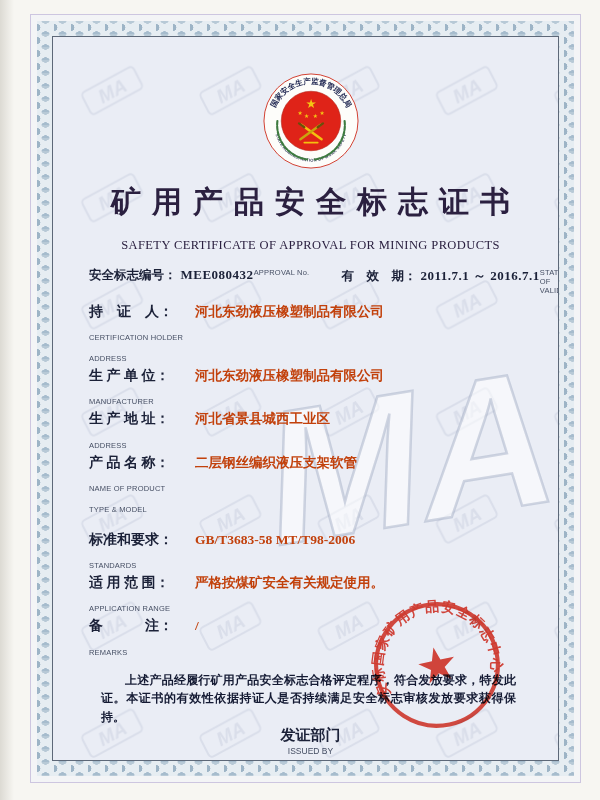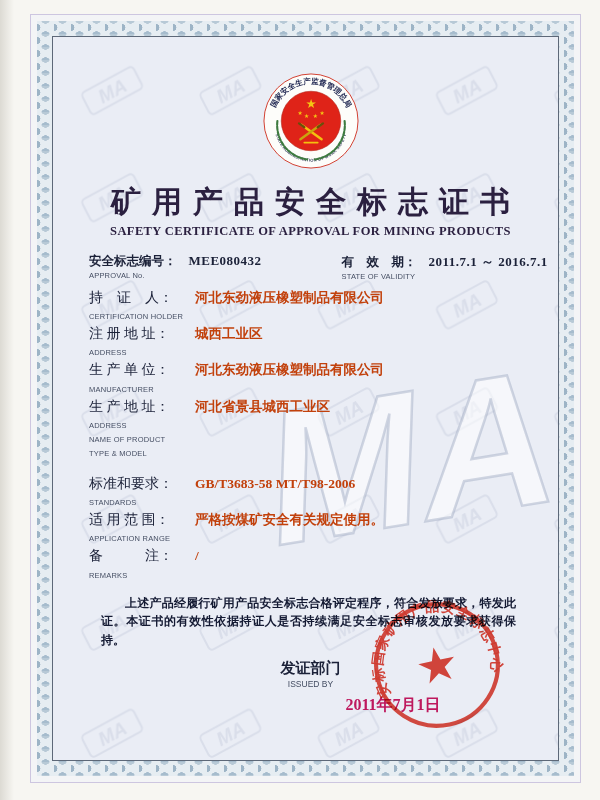--- a/index.html
+++ b/index.html
@@ -17,40 +17,40 @@
       radial-gradient(circle at 0% 50%, #9db4c6 18%, rgba(157,180,198,0) 20%);
     background-size:17px 13px;}
   .content{position:relative;width:100%;height:100%;box-sizing:border-box;
     border:1.5px solid #5d6878;background:#eaedf5;overflow:hidden;}
   .wm{position:absolute;inset:0;width:100%;height:100%;z-index:0;}
   .inner{position:relative;z-index:1;height:100%;box-sizing:border-box;
     padding:16px 26px 0 36px;color:#1b2138;}
   .emblem{display:block;margin:20px auto 0;width:96px;height:96px;}
   .title{margin:13px 0 0;text-align:center;font-size:30px;font-weight:bold;
     letter-spacing:11px;padding-left:11px;color:#2b2040;white-space:nowrap;}
-  .subtitle{margin-top:1px;text-align:center;font-size:12.5px;font-weight:bold;
+  .subtitle{margin-top:15px;text-align:center;font-size:12.5px;font-weight:normal;
     color:#2b2040;letter-spacing:0.4px;}
   .toprow{margin-top:14px;display:flex;align-items:flex-start;}
-  .topblock{display:flex;flex-direction:column;}
+  .topblock{display:flex;flex-direction:row;}
   .topblock.approval{flex:0 0 57%;}
   .topmain{display:flex;align-items:baseline;}
   .tlabel{font-size:12.5px;font-weight:bold;white-space:nowrap;}
-  .tvalue{font-size:13px;font-weight:bold;letter-spacing:0.5px;margin-left:12px;white-space:nowrap;}
+  .tvalue{font-size:13px;font-weight:bold;letter-spacing:0.5px;margin-left:4px;white-space:nowrap;}
   .ten{font-size:7.5px;color:#454e63;font-family:"Liberation Sans",sans-serif;
     letter-spacing:0.2px;margin-top:1px;}
   .field{margin-top:4px;}
   .field-main{display:flex;align-items:baseline;}
-  .flabel{flex:0 0 106px;font-size:14px;font-weight:normal;white-space:nowrap;}
+  .flabel{flex:0 0 106px;font-size:14px;font-weight:bold;white-space:nowrap;}
   .fvalue{flex:1;font-size:13.5px;font-weight:bold;color:#c2410c;line-height:1.35;}
   .fen{font-size:7.5px;color:#454e63;font-family:"Liberation Sans",sans-serif;
-    letter-spacing:0.2px;margin-top:5px;}
+    letter-spacing:0.2px;margin-top:12px;}
   .gap-before{margin-top:17px;}
   .declaration{margin:14px 12px 0;font-size:12px;font-weight:bold;line-height:1.55;
     text-indent:2em;color:#141a33;text-align:justify;padding-right:4px;}
-  .issued{margin-top:10px;text-align:center;}
+  .issued{margin-top:0;text-align:center;}
   .issued-cn{font-size:15px;font-weight:bold;color:#1b2138;}
   .issued-en{font-size:8.5px;color:#454e63;font-family:"Liberation Sans",sans-serif;margin-top:1px;}
   .issue-date{margin-top:6px;text-align:center;padding-left:165px;
     font-size:16px;font-weight:bold;color:#be185d;}
   .stamp{position:absolute;left:369px;top:597px;width:136px;height:136px;z-index:3;
     mix-blend-mode:multiply;opacity:0.95;pointer-events:none;}
 </style>
 </head>
 <body>
 
@@ -131,41 +131,41 @@
 
           <div style="margin-top:8px;">
             <div class="field">
               <div class="field-main">
                 <span class="flabel">持　证　人：</span>
                 <span class="fvalue">河北东劲液压橡塑制品有限公司</span>
               </div>
               <div class="fen">CERTIFICATION HOLDER</div>
             </div>
             <div class="field">
-              <div class="field-main">
-                <span class="flabel">注 册 地 址：</span>
-                <span class="fvalue">城西工业区</span>
-              </div>
               <div class="fen">ADDRESS</div>
             </div>
             <div class="field">
               <div class="field-main">
                 <span class="flabel">生 产 单 位：</span>
                 <span class="fvalue">河北东劲液压橡塑制品有限公司</span>
               </div>
               <div class="fen">MANUFACTURER</div>
             </div>
             <div class="field">
               <div class="field-main">
                 <span class="flabel">生 产 地 址：</span>
                 <span class="fvalue">河北省景县城西工业区</span>
               </div>
               <div class="fen">ADDRESS</div>
             </div>
             <div class="field">
+              <div class="field-main">
+                <span class="flabel">产 品 名 称：</span>
+                <span class="fvalue">二层钢丝编织液压支架软管</span>
+              </div>
               <div class="fen">NAME OF PRODUCT</div>
             </div>
             <div class="field">
               <div class="fen">TYPE &amp; MODEL</div>
             </div>
             <div class="field gap-before">
               <div class="field-main">
                 <span class="flabel">标准和要求：</span>
                 <span class="fvalue">GB/T3683-58 MT/T98-2006</span>
               </div>

